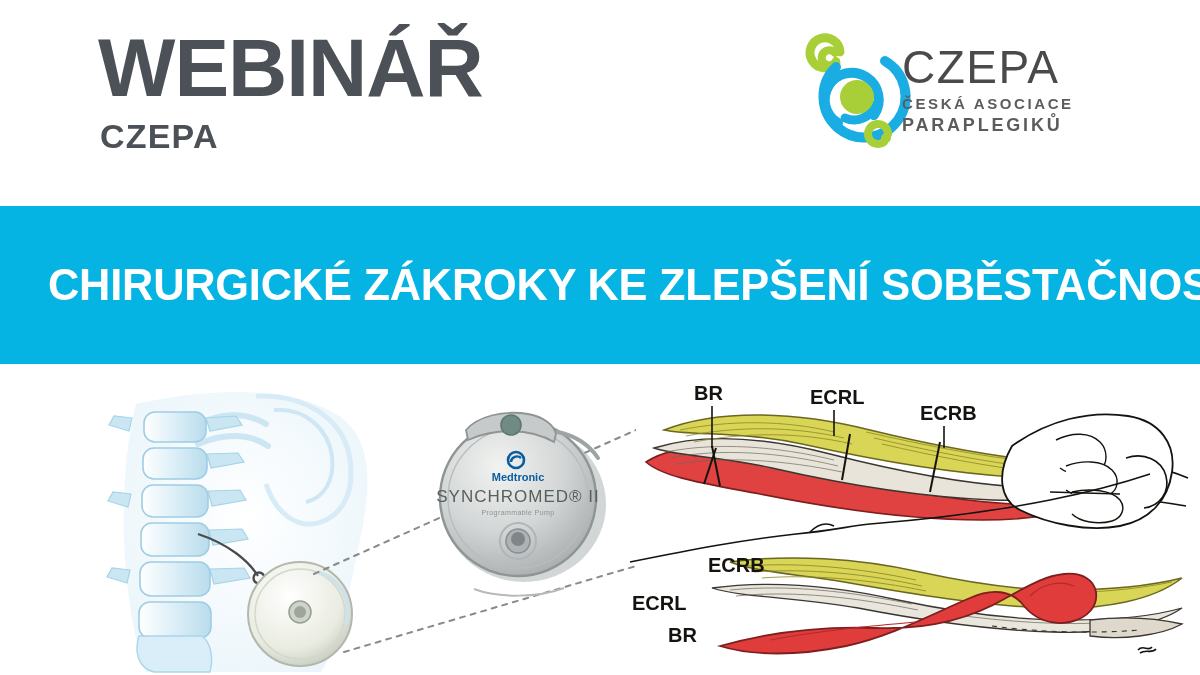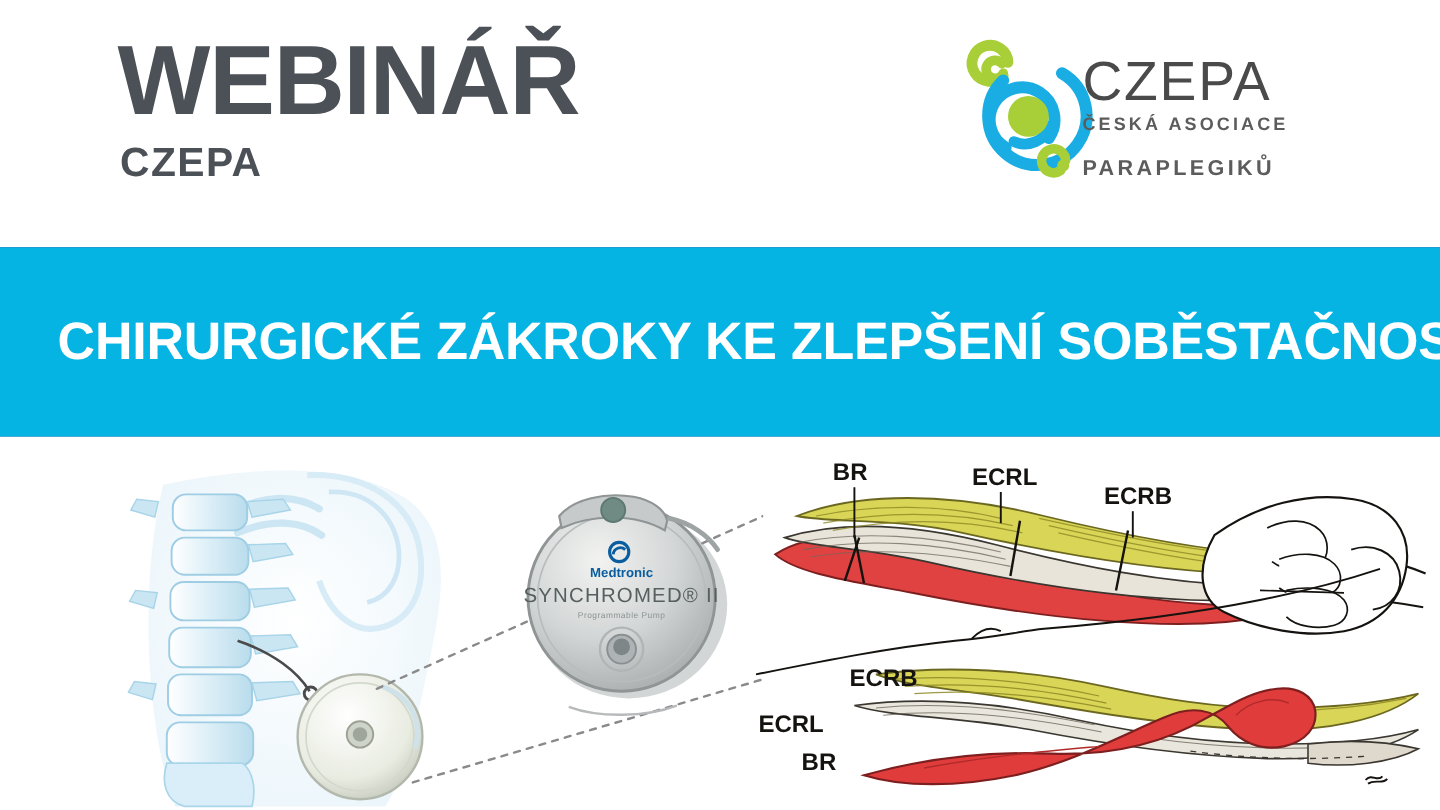--- a/index.html
+++ b/index.html
@@ -94,21 +94,21 @@
     white-space: nowrap;
   }
   .logo-line2 {
     font-size: 15px;
     letter-spacing: 2.6px;
     margin-top: 5px;
   }
   .logo-line3 {
     font-size: 18px;
     letter-spacing: 2.8px;
-    margin-top: 18px;
+    margin-top: 3px;
   }
 
   
   .banner {
     position: absolute;
     left: 0;
     top: 206px;
     width: 1200px;
     height: 158px;
     background: #06b4e4;

